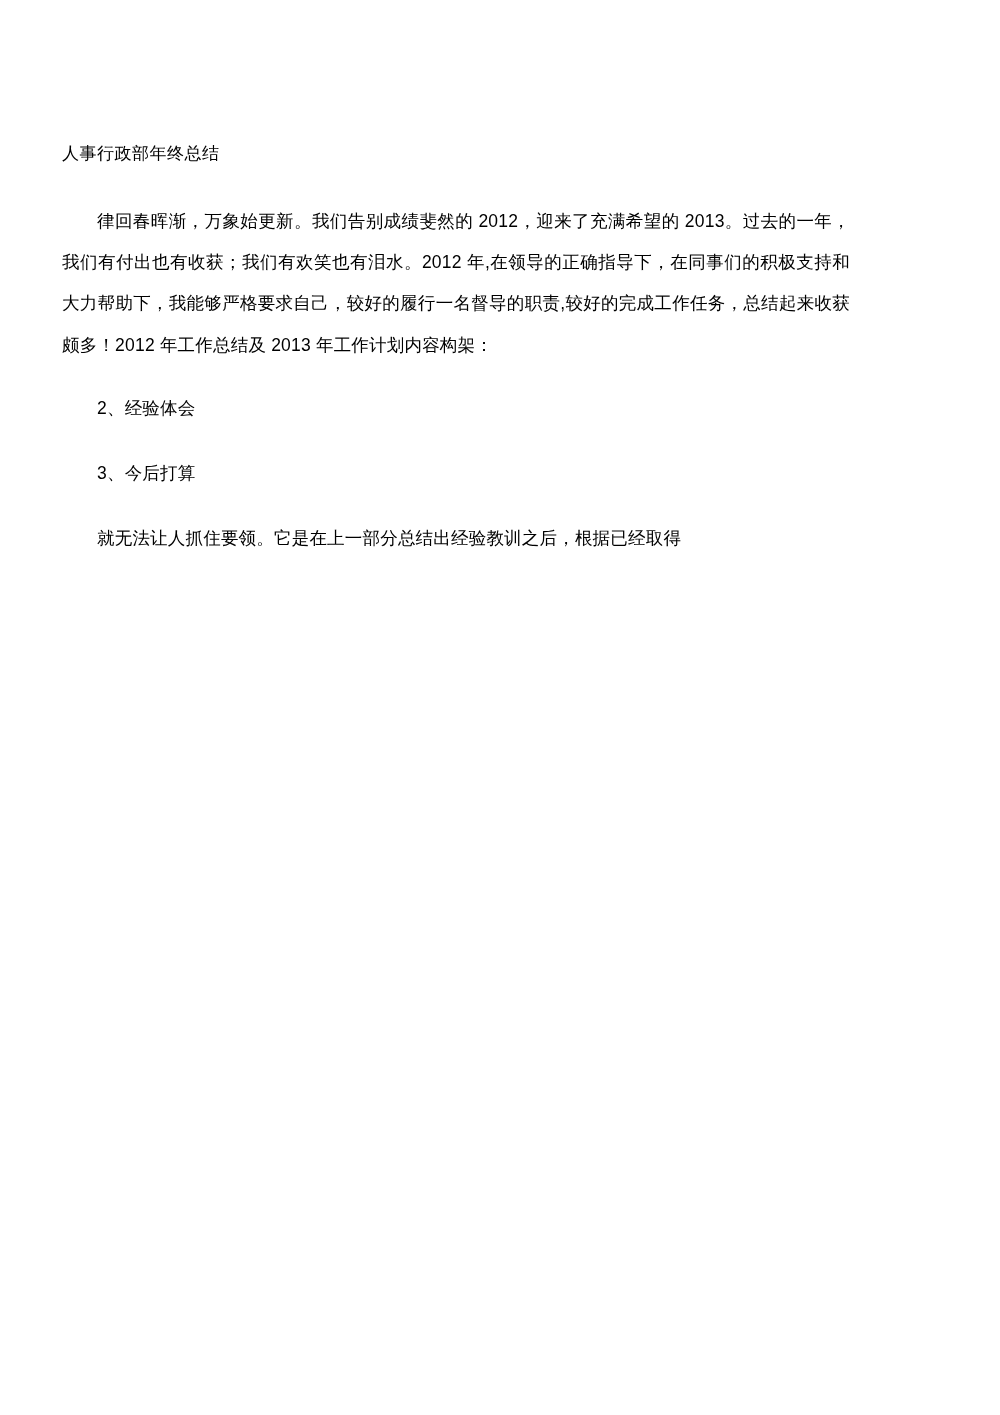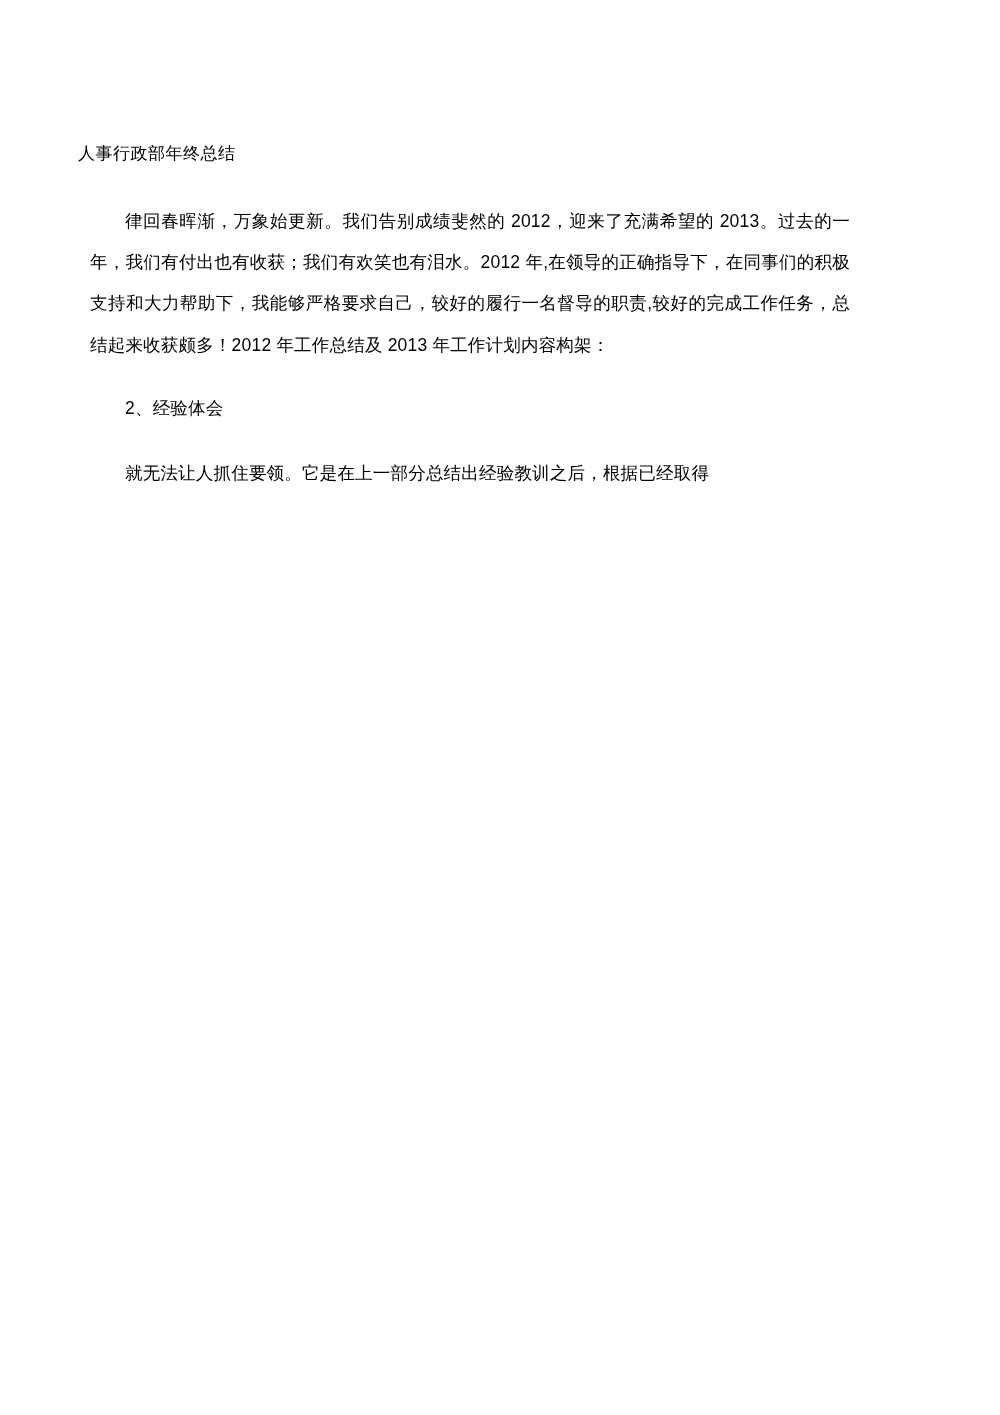--- a/index.html
+++ b/index.html
@@ -13,34 +13,34 @@
     font-family: "Liberation Sans", "DejaVu Sans", sans-serif;
     color: #000000;
     overflow: hidden;
   }
   .page {
     position: relative;
     width: 1000px;
     height: 1415px;
     background: #ffffff;
     box-sizing: border-box;
-    padding: 140px 150px 0 78px;
+    padding: 140px 150px 0 62px;
   }
   .doc-title {
     font-size: 17px;
     line-height: 1.6;
     color: #000;
     margin: 0 0 34px 0;
     letter-spacing: 0.5px;
   }
   .para {
     font-size: 17.5px;
     line-height: 2.35;
     color: #000;
-    margin: 0 0 22px 12px;
+    margin: 0 0 22px 0;
     text-align: justify;
     text-justify: inter-ideograph;
     text-indent: 2em;
     letter-spacing: 0.2px;
   }
   .para:last-child {
     margin-bottom: 0;
   }
   .heading-para {
     margin-bottom: 24px;
@@ -53,16 +53,17 @@
 
   <div class="doc-title">人事行政部年终总结</div>
 
   <p class="para">律回春晖渐，万象始更新。我们告别成绩斐然的 2012，迎来了充满希望的 2013。过去的一年，我们有付出也有收获；我们有欢笑也有泪水。2012 年,在领导的正确指导下，在同事们的积极支持和大力帮助下，我能够严格要求自己，较好的履行一名督导的职责,较好的完成工作任务，总结起来收获颇多！2012 年工作总结及 2013 年工作计划内容构架：</p>
 
 
 
   <p class="para heading-para">2、经验体会</p>
 
 
+  <p class="para heading-para">3、今后打算</p>
 
   <p class="para">就无法让人抓住要领。它是在上一部分总结出经验教训之后，根据已经取得</p>
 
 </div>
 
 </body></html>

